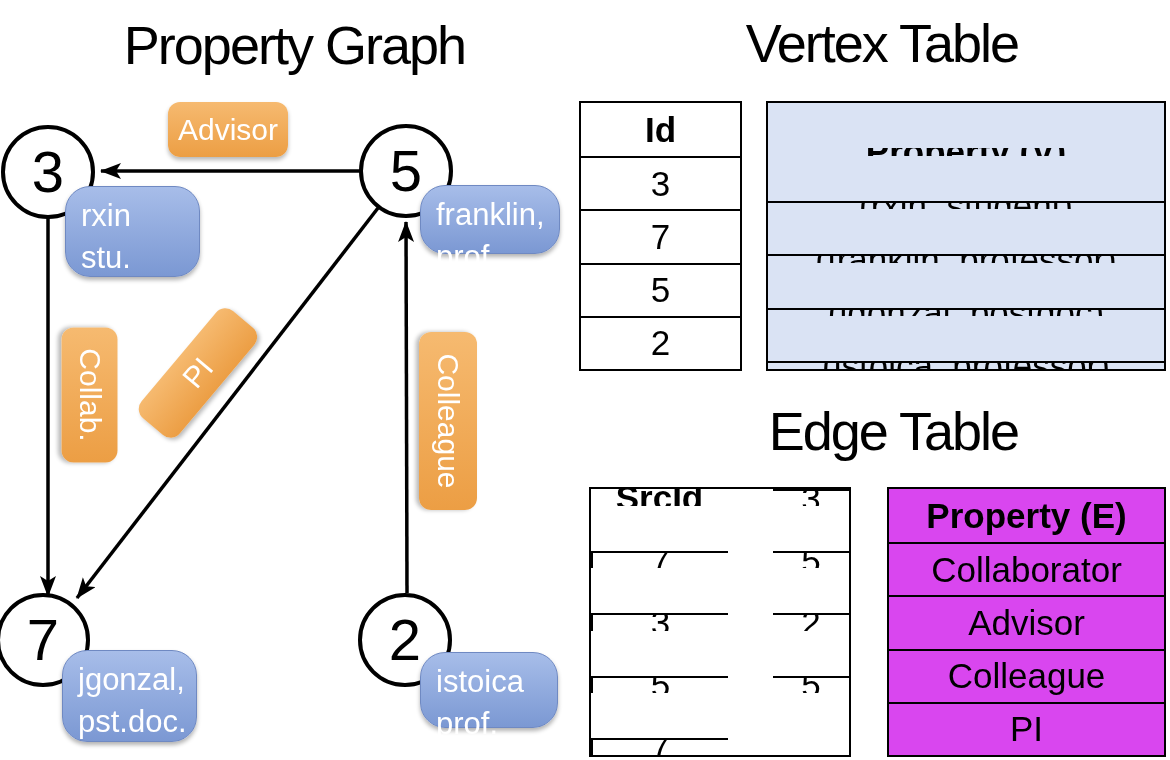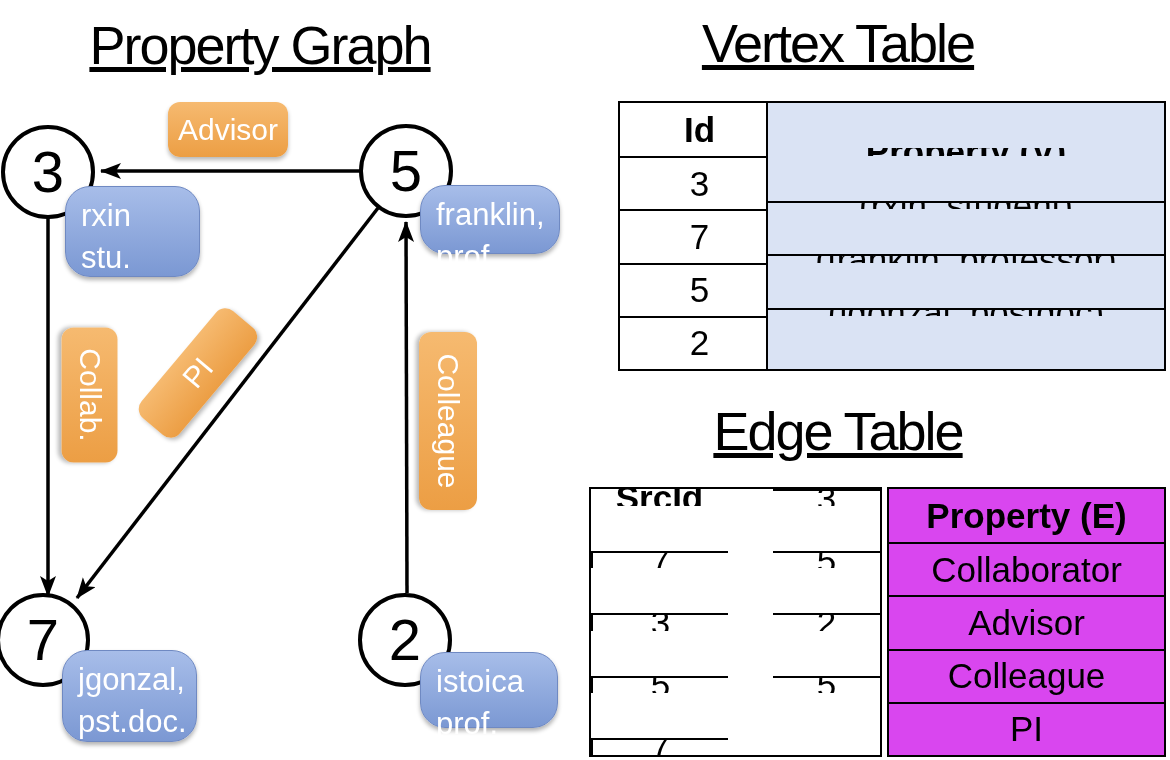--- a/index.html
+++ b/index.html
@@ -4,21 +4,21 @@
 <style>
   html,body { margin:0; padding:0; background:#ffffff; }
   .canvas {
     position:relative; width:1170px; height:760px; background:#ffffff;
     font-family:"Liberation Sans", sans-serif; overflow:hidden; color:#000;
   }
 
   
   .big-title {
     position:absolute; font-size:54px; letter-spacing:-2px;
-    text-align:center; white-space:nowrap; color:#000;text-decoration:underline;
+    text-align:right; white-space:nowrap; color:#000;
   }
   .t-graph  { left:55px;  top:14px;  width:410px; }
   .t-vertex { left:658px; top:12px;  width:360px; }
   .t-edge   { left:658px; top:400px; width:360px; }
 
   
   .node {
     position:absolute; width:94px; height:94px; box-sizing:border-box;
     border:4px solid #000; border-radius:50%; background:#fff;
     display:flex; align-items:center; justify-content:center;
@@ -72,25 +72,25 @@
   }
   .tcol .cell {
     display:flex; align-items:center; justify-content:center;
     font-size:35px; border-top:2px solid #000; overflow:hidden;
     white-space:nowrap;
   }
   .tcol .cell.r0 { border-top:none; }
   .tcol .cell.hdr { font-weight:bold; }
   .tcol .cell.c2 { border-left:2px solid #000; }
 
-  .v-ids   { left:618px; top:101px; width:163px; height:270px; }
+  .v-ids   { left:579px; top:101px; width:163px; height:270px; }
   .v-props { left:766px; top:101px; width:400px; height:270px; background:#dae3f4; }
   .v-props .cell { background:#dae3f4;margin-top:45px; }
 
-  .e-ids   { left:589px; top:487px; width:293px; height:270px;
+  .e-ids   { left:589px; top:487px; width:262px; height:270px;
              grid-template-columns:137px 1fr;gap:45px; }
   .e-props { left:887px; top:487px; width:279px; height:270px; background:#f5debe; }
   .e-props .cell { background:#d946ef; }
 </style>
 </head>
 <body>
 
 <div class="canvas">
 
   <div class="big-title t-graph">Property Graph</div>
@@ -158,20 +158,21 @@
     <div class="cell">7</div>
     <div class="cell">5</div>
     <div class="cell">2</div>
   </div>
 
   <div class="tcol v-props">
     <div class="cell r0 hdr">Property (V)</div>
     <div class="cell">(rxin, student)</div>
     <div class="cell">(franklin, professor)</div>
     <div class="cell">(jgonzal, postdoc)</div>
+    <div class="cell">(istoica, professor)</div>
   </div>
 
   <div class="tcol e-ids">
     <div class="cell r0 hdr">SrcId</div>
     <div class="cell">3</div>
     <div class="cell c2">7</div>
     <div class="cell">5</div>
     <div class="cell c2">3</div>
     <div class="cell">2</div>
     <div class="cell c2">5</div>

